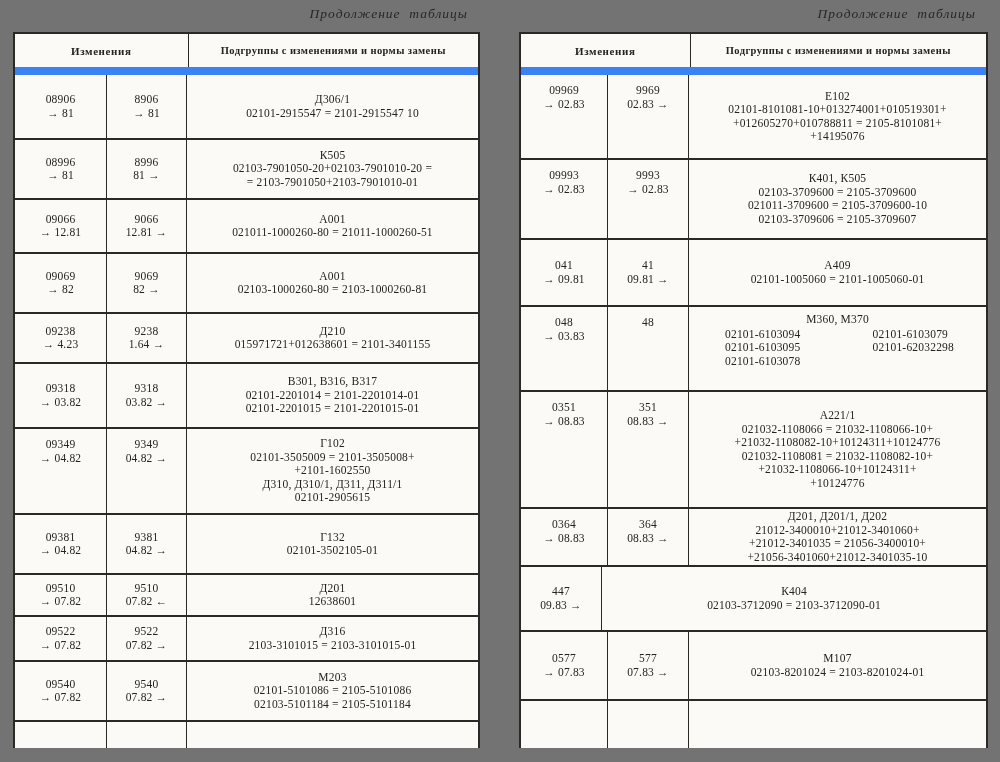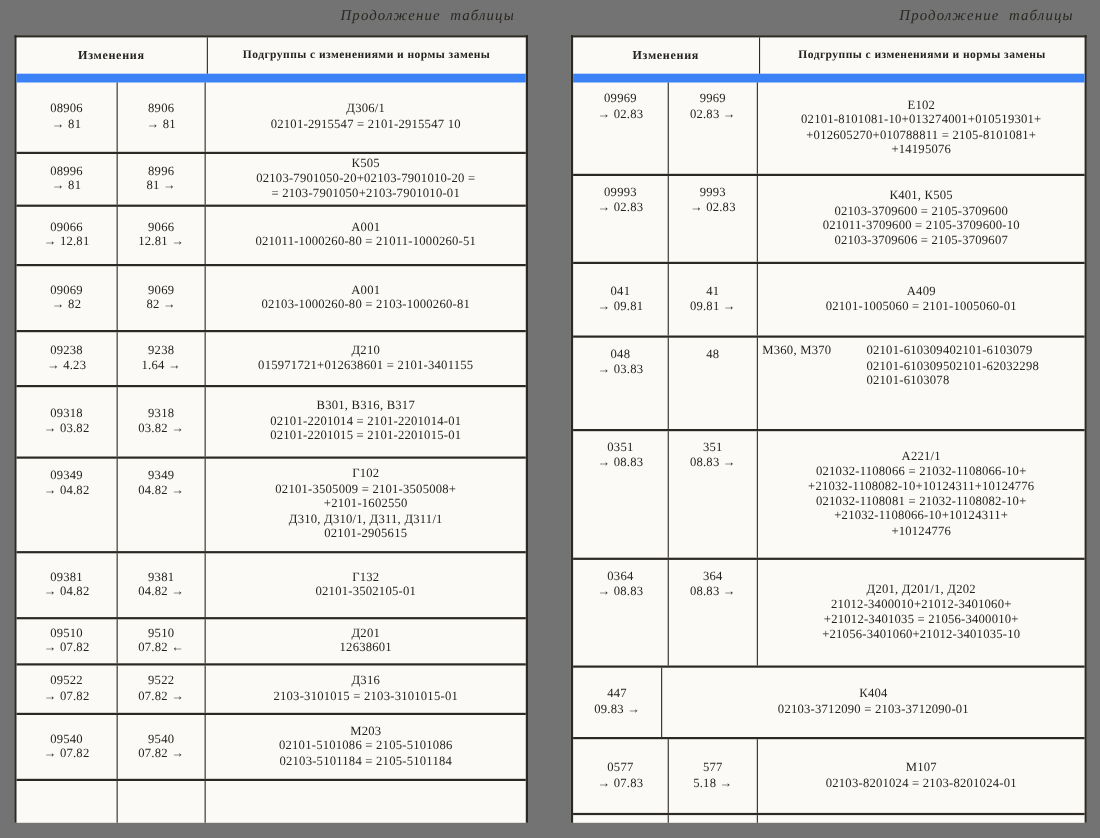--- a/index.html
+++ b/index.html
@@ -62,21 +62,21 @@
   .tall .c1,.tall .c2{align-items:flex-start;padding-top:9px;}
   .partial{
     flex:1;display:flex;border-bottom:none;
   }
   .partial .pc{border-right:1.5px solid #2c2924;box-sizing:border-box;}
   .t-left .partial .pc1{width:92px;}
   .t-left .partial .pc2{width:80px;}
   .t-right .partial .pc1{width:87px;}
   .t-right .partial .pc2{width:81px;}
   .two-col-cell{
-    flex-direction:row;justify-content:flex-start;
+    flex-direction:column;justify-content:flex-start;
     padding-top:6px;align-items:stretch;
   }
   .tc-title{text-align:center;margin-bottom:1px;}
   .tc-cols{
     display:flex;justify-content:space-between;
     padding:0 28px 0 32px;text-align:left;
   }
   .tc-cols > div{white-space:pre-line;}
 </style>
 </head>
@@ -94,21 +94,21 @@
     </div>
 
     <div class="trow" style="height:65px">
       <div class="cell c1">08906
 → 81</div>
       <div class="cell c2">8906
 → 81</div>
       <div class="cell c3">Д306/1
 02101-2915547 = 2101-2915547 10</div>
     </div>
-    <div class="trow" style="height:48px">
+    <div class="trow" style="height:60px">
       <div class="cell c1">08996
 → 81</div>
       <div class="cell c2">8996
 81 →</div>
       <div class="cell c3">К505
 02103-7901050-20+02103-7901010-20 =
 = 2103-7901050+2103-7901010-01</div>
     </div>
     <div class="trow" style="height:54px">
       <div class="cell c1">09066
@@ -248,41 +248,41 @@
 → 08.83</div>
       <div class="cell c2">351
 08.83 →</div>
       <div class="cell c3">А221/1
 021032-1108066 = 21032-1108066-10+
 +21032-1108082-10+10124311+10124776
 021032-1108081 = 21032-1108082-10+
 +21032-1108066-10+10124311+
 +10124776</div>
     </div>
-    <div class="trow tall" style="height:98px">
+    <div class="trow tall" style="height:58px">
       <div class="cell c1">0364
 → 08.83</div>
       <div class="cell c2">364
 08.83 →</div>
       <div class="cell c3">Д201,  Д201/1,   Д202
 21012-3400010+21012-3401060+
 +21012-3401035 = 21056-3400010+
 +21056-3401060+21012-3401035-10</div>
     </div>
     <div class="trow" style="height:65px">
       <div class="cell c2">447
 09.83 →</div>
       <div class="cell c3">К404
 02103-3712090 = 2103-3712090-01</div>
     </div>
     <div class="trow" style="height:69px">
       <div class="cell c1">0577
 → 07.83</div>
       <div class="cell c2">577
-5.18 →</div>
+07.83 →</div>
       <div class="cell c3">М107
 02103-8201024 = 2103-8201024-01</div>
     </div>
     <div class="trow partial">
       <div class="pc pc1"></div>
       <div class="pc pc2"></div>
       <div style="flex:1"></div>
     </div>
   </div>
 

